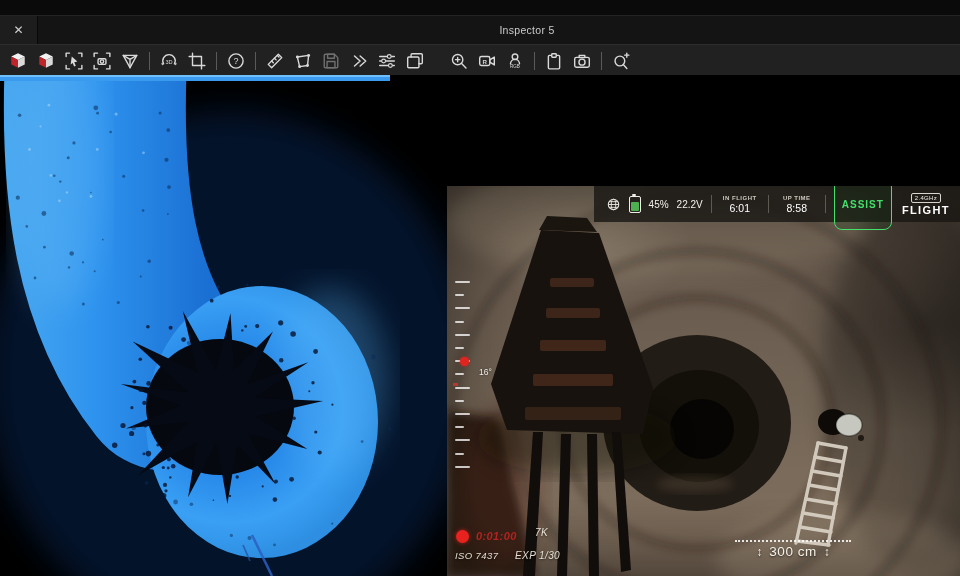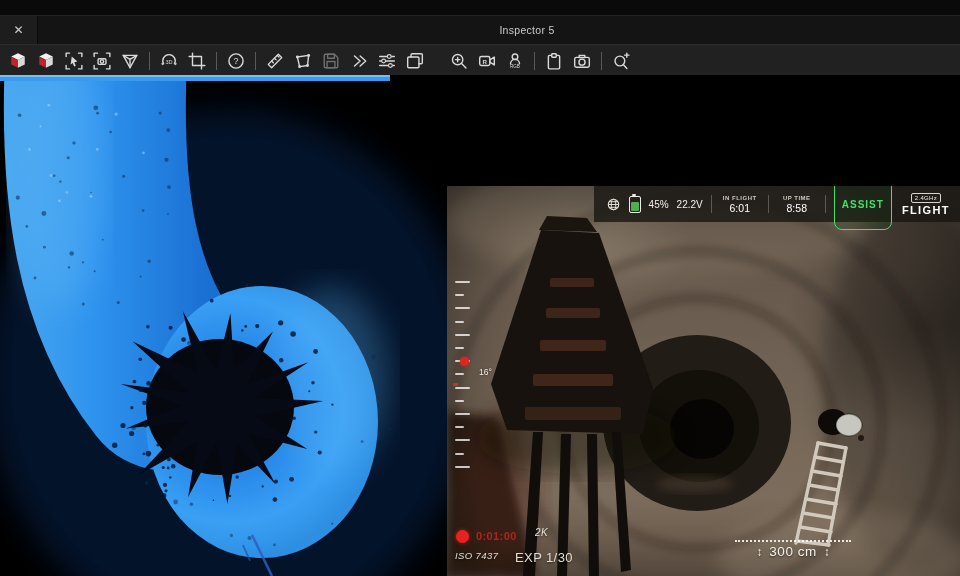--- a/index.html
+++ b/index.html
@@ -46,24 +46,24 @@
   #mode-stack{display:flex;flex-direction:column;align-items:center;gap:2px;line-height:1;margin-left:2px;}
   #signal-badge{border:1px solid #d8d5cf;border-radius:2px;font-size:6px;padding:1px 3px;color:#eceae5;letter-spacing:.3px;}
   #mode-label{color:#fff;font-weight:bold;font-size:11px;letter-spacing:1.4px;}
   
   #pitch-ruler{position:absolute;left:8px;top:95px;width:44px;height:196px;}
   .tick{position:absolute;left:0;height:2px;background:rgba(255,255,255,.75);border-radius:1px;}
   #pitch-dot{position:absolute;left:5px;top:76px;width:9px;height:9px;border-radius:50%;background:#e02420;box-shadow:0 0 3px rgba(224,36,32,.8);}
   #pitch-notch{position:absolute;left:-2px;top:102px;width:5px;height:3px;background:#c6362c;opacity:.85;}
   #pitch-angle{position:absolute;left:24px;top:86px;color:#f3efe8;font-size:8.5px;text-shadow:0 0 2px rgba(0,0,0,.6);}
   #rec-dot{position:absolute;left:9px;top:344px;width:13px;height:13px;border-radius:50%;background:#e8231f;box-shadow:0 0 4px rgba(232,35,31,.7);}
-  #rec-time{position:absolute;left:29px;top:344px;color:#b5231f;font-size:11px;font-weight:bold;letter-spacing:.4px;text-align:right;}
+  #rec-time{position:absolute;left:29px;top:344px;color:#b5231f;font-size:11px;font-style:italic;font-weight:bold;letter-spacing:.4px;text-align:right;}
   #res-label{position:absolute;left:88px;top:341px;color:#e9e4d9;font-size:10px;font-style:italic;letter-spacing:.5px;text-shadow:0 1px 2px rgba(0,0,0,.5);}
   #iso-label{position:absolute;left:8px;top:364px;color:#e4ded1;font-size:9.5px;font-style:italic;letter-spacing:.4px;text-shadow:0 1px 2px rgba(0,0,0,.5);}
-  #exp-label{position:absolute;left:68px;top:364px;color:#e4ded1;font-size:13px;letter-spacing:.4px;text-shadow:0 1px 2px rgba(0,0,0,.5);}
+  #exp-label{position:absolute;left:68px;top:364px;color:#e4ded1;font-size:10px;font-style:italic;letter-spacing:.4px;text-shadow:0 1px 2px rgba(0,0,0,.5);}
   #scale-indicator{position:absolute;left:288px;top:354px;width:116px;border-top:2px dotted rgba(255,255,255,.85);}
   #scale-row{display:flex;align-items:center;justify-content:center;gap:7px;margin-top:2px;}
   .scale-arrow{color:#f2eee6;font-size:12px;text-shadow:0 1px 2px rgba(0,0,0,.6);}
   #scale-value{color:#f5f1e9;font-size:13.5px;letter-spacing:.5px;text-shadow:0 1px 2px rgba(0,0,0,.6);}
 </style>
 </head>
 <body>
 
 <div id="stage">
 
@@ -464,21 +464,21 @@
             <div class="tick" style="top: 171.6px; width: 9px;"></div>
             <div class="tick" style="top: 184.8px; width: 15px;"></div>
           </div>
         <div id="pitch-dot"></div>
         <div id="pitch-notch"></div>
         <div id="pitch-angle">16°</div>
       </div>
 
       <div id="rec-dot"></div>
       <div id="rec-time">0:01:00</div>
-      <div id="res-label">2K</div>
+      <div id="res-label">7K</div>
       <div id="iso-label">ISO 7437</div>
       <div id="exp-label">EXP 1/30</div>
 
       <div id="scale-indicator">
         <div id="scale-row">
           <span class="scale-arrow">↕</span>
           <span id="scale-value">300 cm</span>
           <span class="scale-arrow">↕</span>
         </div>
       </div>

